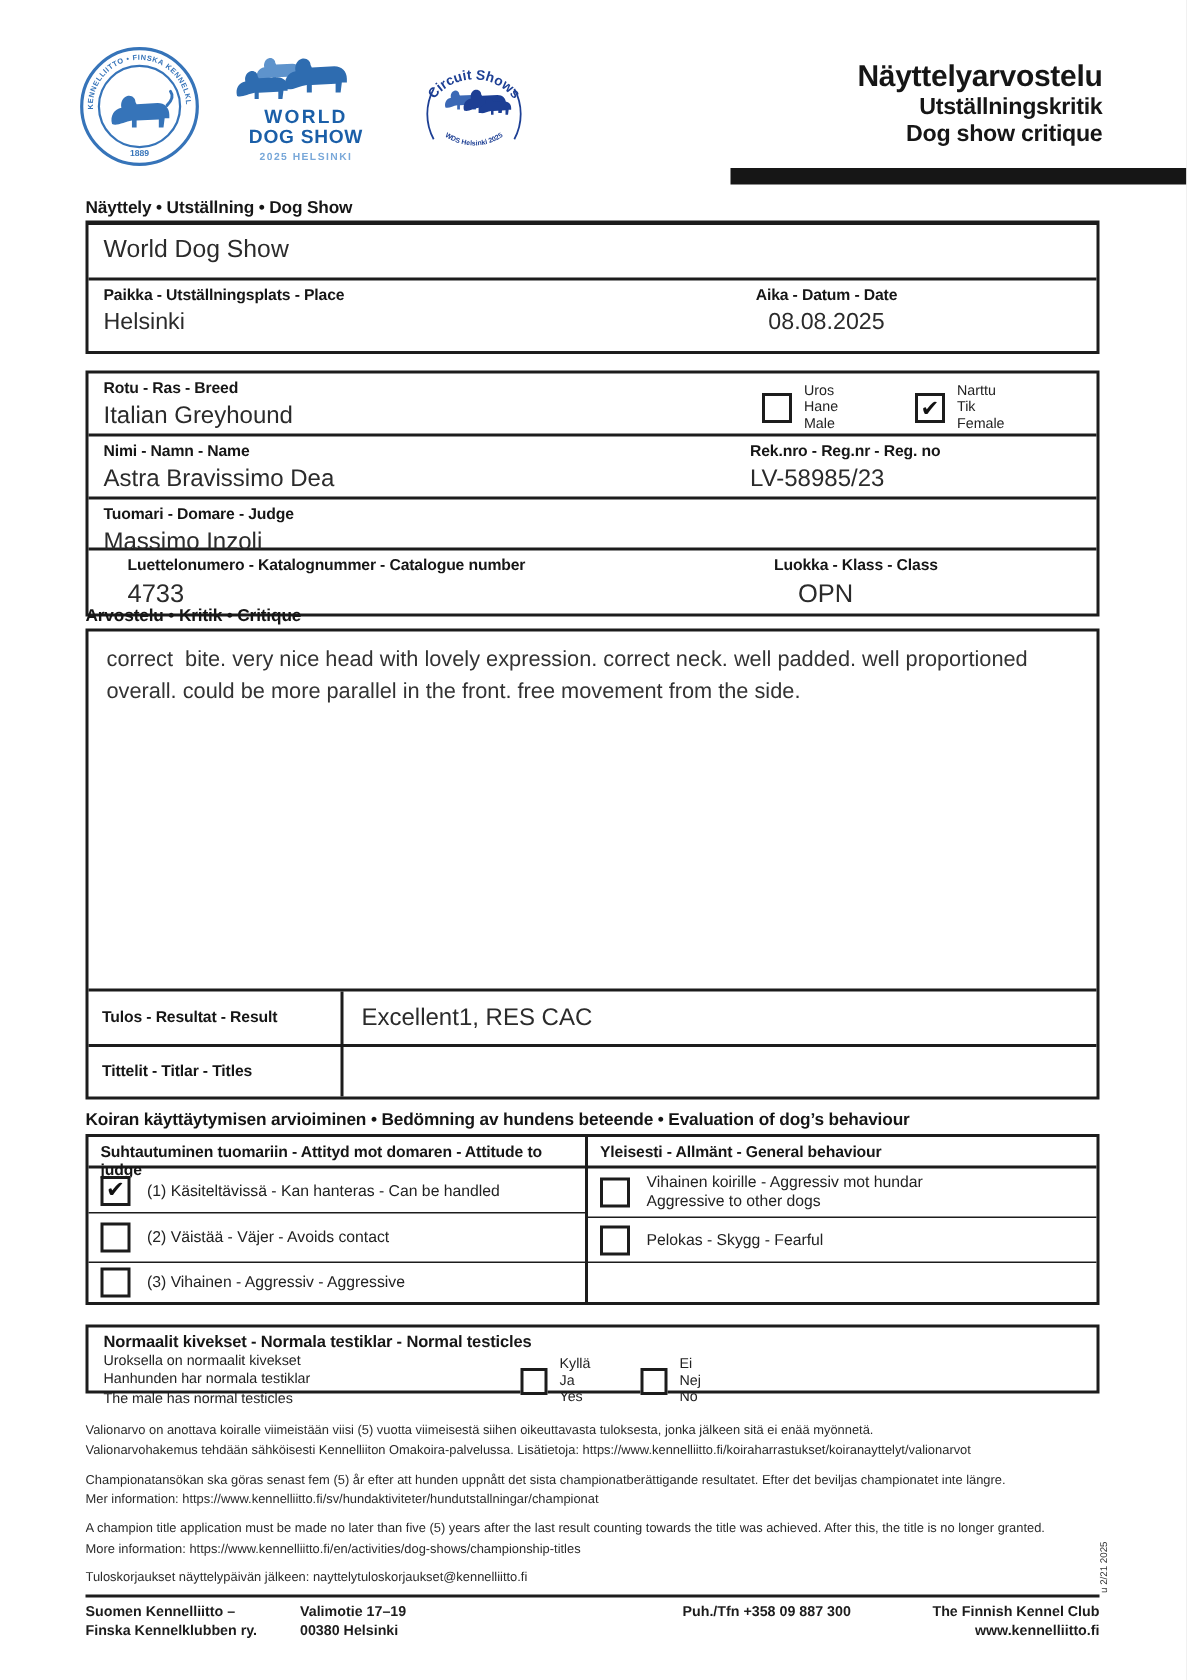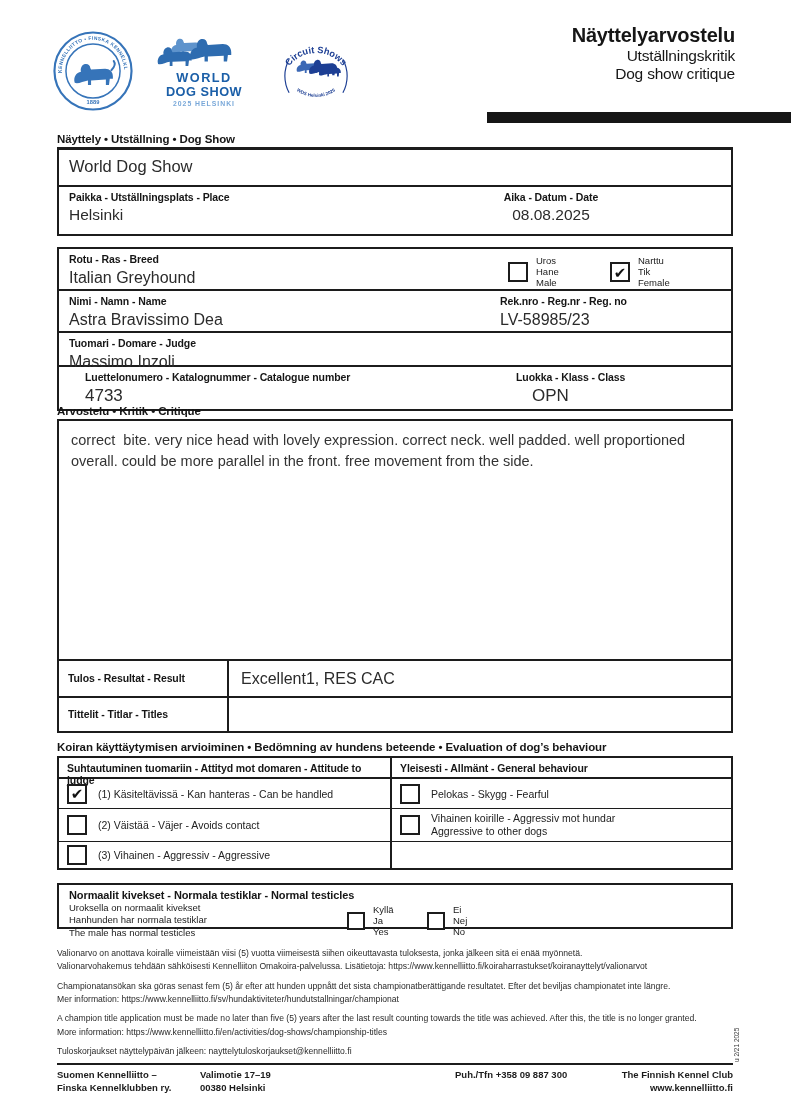--- a/index.html
+++ b/index.html
@@ -4,23 +4,23 @@
 <style>
   * { margin:0; padding:0; box-sizing:border-box; }
   html,body { background:#e8e8e8; }
   .page {
     position:relative; width:791px; height:1120px; background:#ffffff;
     margin:0 auto; font-family:"Liberation Sans","DejaVu Sans",sans-serif;
     color:#161616; overflow:hidden;
   }
   
   .logos { position:absolute; left:52px; top:30px; display:flex; gap:16px; align-items:center; }
-  .titles { position:absolute; right:56px; top:24px; text-align:right; line-height:1.15; }
+  .titles { position:absolute; right:56px; top:40px; text-align:right; line-height:1.15; }
   .t1 { font-size:20px; font-weight:bold; letter-spacing:-0.2px; }
-  .t2, .t3 { font-size:15.5px; font-weight:normal; letter-spacing:-0.2px; }
+  .t2, .t3 { font-size:15.5px; font-weight:bold; letter-spacing:-0.2px; }
   .bar { position:absolute; left:487px; top:112px; width:304px; height:11px; background:#161616; }
 
   
   .sec-label { position:absolute; left:57px; font-size:11.5px; font-weight:bold; letter-spacing:-0.1px; }
   .fbox { position:absolute; left:57px; width:676px; border:2px solid #1c1c1c; background:#fff; }
   .flabel { font-size:10.5px; font-weight:bold; letter-spacing:-0.1px; line-height:1.2; }
   .fvalue { font-size:15.5px; color:#2b2b2b; line-height:1.2; margin-top:2px; }
   .cbx { width:20px; height:20px; border:2px solid #1c1c1c; background:#fff; display:flex; align-items:center; justify-content:center; flex:none; }
   .mark { font-size:15px; font-weight:bold; color:#111; line-height:1; }
   .trio { font-size:9.5px; line-height:1.15; color:#222; }
@@ -245,34 +245,34 @@
       </div>
       <div class="b-row br3">
         <span class="cbx">
             <span class="mark"></span>
           </span>
         <span>(3) Vihainen - Aggressiv - Aggressive</span>
       </div>
     </div>
     <div class="col-gen">
       <div class="col-header">Yleisesti - Allmänt - General behaviour</div>
-      <div class="b-row br1">
-        <span class="cbx">
-            <span class="mark"></span>
-          </span>
-        <span>Pelokas - Skygg - Fearful</span>
-      </div>
       <div class="b-row br2">
         <span class="cbx">
             <span class="mark"></span>
           </span>
         <span class="lbl2lines">
           <span>Vihainen koirille - Aggressiv mot hundar</span><br>
           <span>Aggressive to other dogs</span>
         </span>
+      </div>
+      <div class="b-row br1">
+        <span class="cbx">
+            <span class="mark"></span>
+          </span>
+        <span>Pelokas - Skygg - Fearful</span>
       </div>
       <div class="b-row br3"></div>
     </div>
   </div>
 
   <div class="fbox box-test">
     <div class="t-head">Normaalit kivekset - Normala testiklar - Normal testicles</div>
     <div class="t-lines">
       <span>Uroksella on normaalit kivekset</span><br>
       <span>Hanhunden har normala testiklar</span><br>

